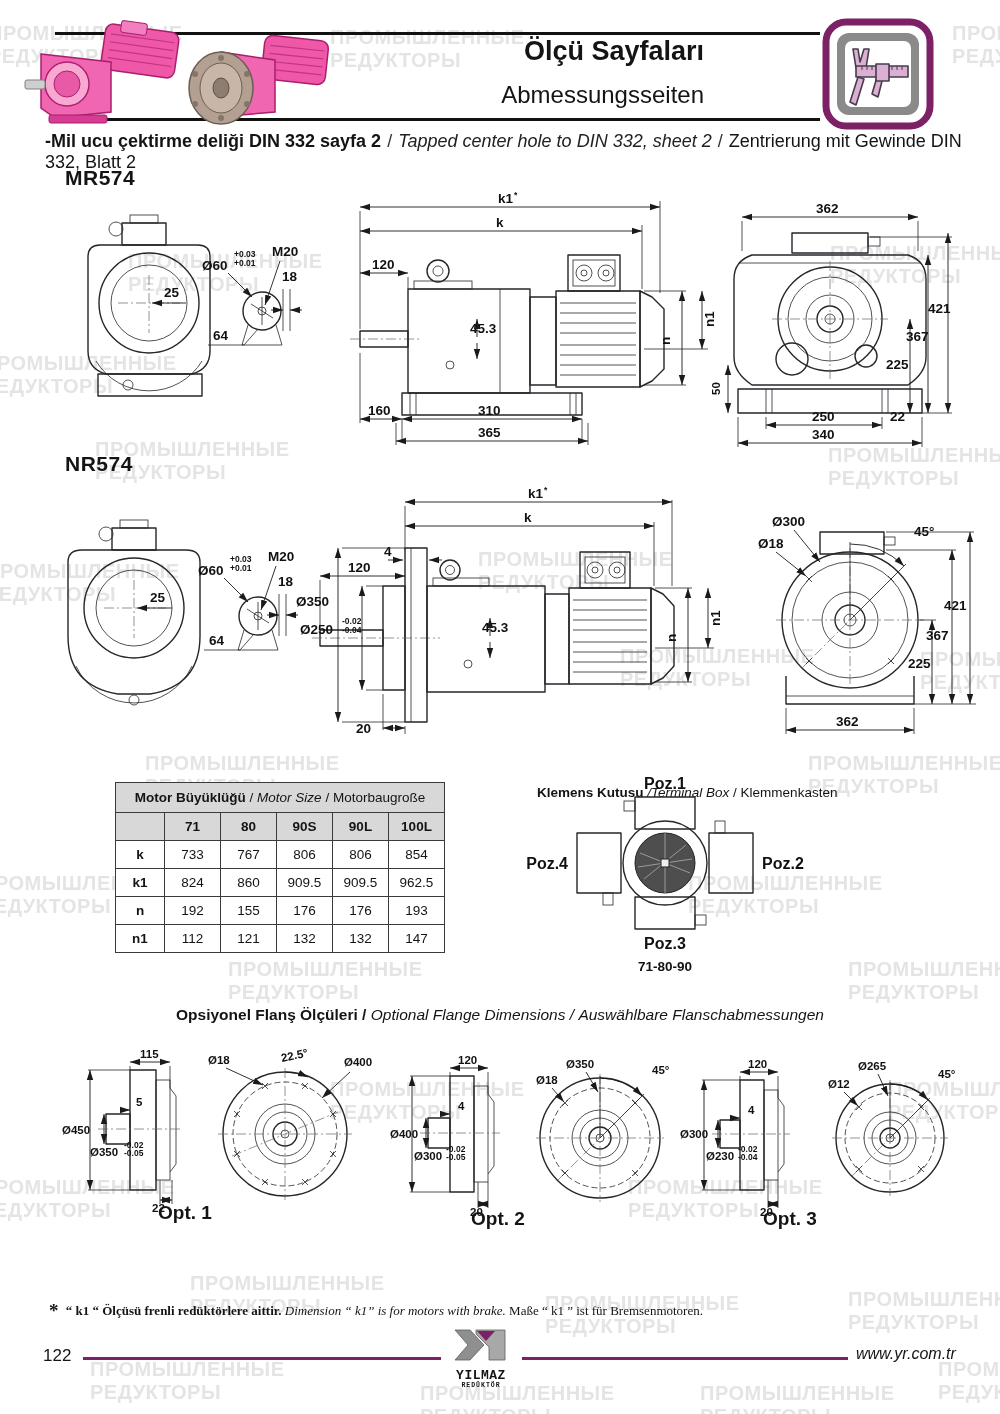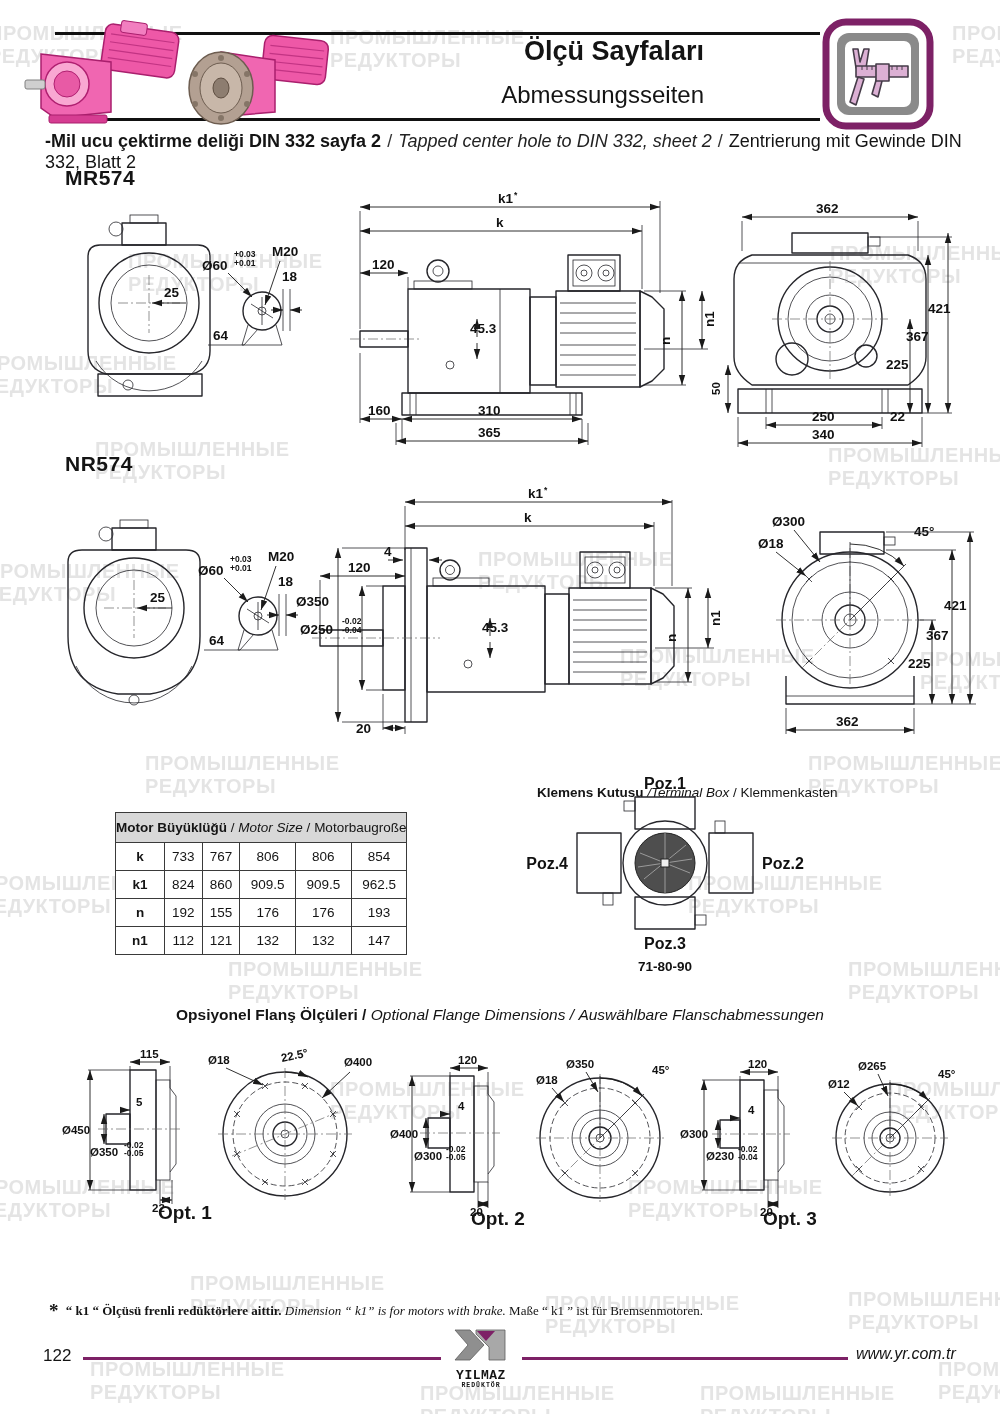--- a/index.html
+++ b/index.html
@@ -24,21 +24,21 @@
   .ln{stroke:#26262b;stroke-width:1.4;fill:none;stroke-linejoin:round;}
   .tn{stroke:#26262b;stroke-width:.8;fill:none;}
   .dm{stroke:#1a1a1a;stroke-width:.9;fill:none;}
   .cl{stroke:#666;stroke-width:.7;fill:none;stroke-dasharray:10 3 2 3;}
   text{fill:#111;font-family:"Liberation Sans",sans-serif;}
   .t14{font-size:13.5px;font-weight:bold;}
   .t12{font-size:11.5px;font-weight:bold;}
   .t9{font-size:8.5px;font-weight:bold;}
   .t16{font-size:16px;font-weight:bold;}
   
-  .dimtable{position:absolute;left:115px;top:812px;border-collapse:collapse;}
+  .dimtable{position:absolute;left:115px;top:782px;border-collapse:collapse;}
   .dimtable td,.dimtable th{border:1.6px solid #3a3a3a;font-size:13.5px;text-align:center;
       padding:0;height:27px;background:#fff;}
   .dimtable .gray{background:#d8d8d8;}
   .dimtable .ttl{font-size:13.5px;height:29px;}
   .dimtable .rowlab{font-weight:bold;width:48px;}
   .dimtable .colw{width:55px;font-weight:bold;}
   
   .tb-title{position:absolute;left:537px;top:757px;font-size:13.5px;margin-top:28px;}
   
   .flange-title{position:absolute;left:0;top:1006px;width:1000px;text-align:center;font-size:15.5px;}
@@ -512,20 +512,28 @@
     <text x="28" y="94" class="t16" text-anchor="end">Poz.4</text>
     <text x="125" y="196" class="t14" text-anchor="middle">71-80-90</text>
   </svg>
 
   <table class="dimtable">
     <tbody>
         <tr>
       <td colspan="6" class="gray ttl"><b>Motor Büyüklüğü</b> <span>/</span> <i>Motor Size</i> <span>/</span> <span>Motorbaugroße</span></td>
     </tr>
     <tr>
+      <td class="gray rowlab"></td>
+      <td class="gray colw">71</td>
+      <td class="gray colw">80</td>
+      <td class="gray colw">90S</td>
+      <td class="gray colw">90L</td>
+      <td class="gray colw">100L</td>
+    </tr>
+    <tr>
       <td class="rowlab">k</td>
       <td>733</td>
       <td>767</td>
       <td>806</td>
       <td>806</td>
       <td>854</td>
     </tr>
     <tr>
       <td class="rowlab">k1</td>
       <td>824</td>

